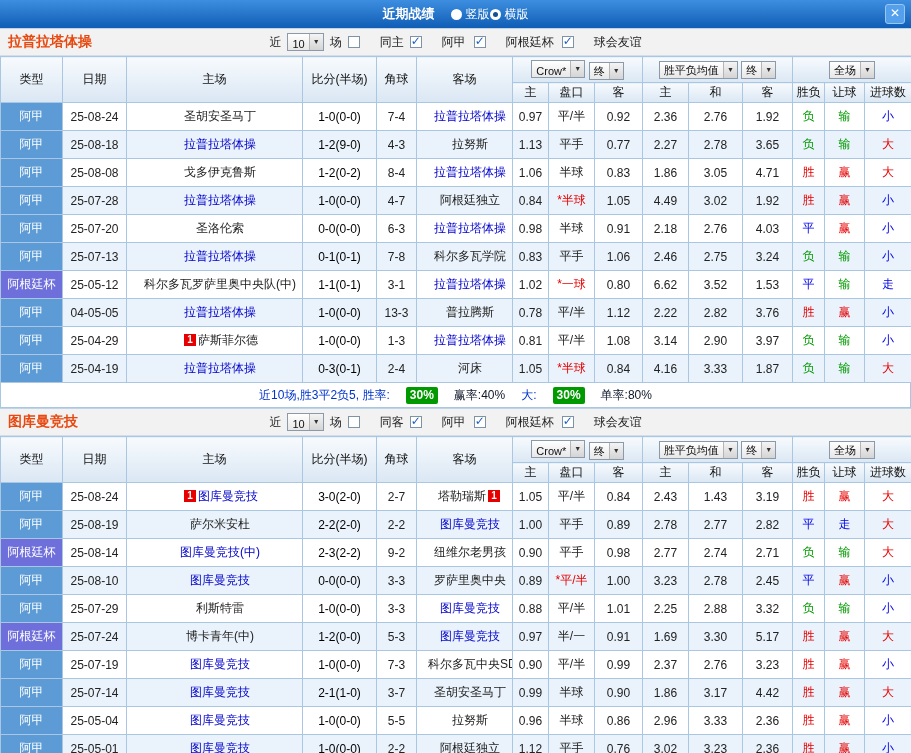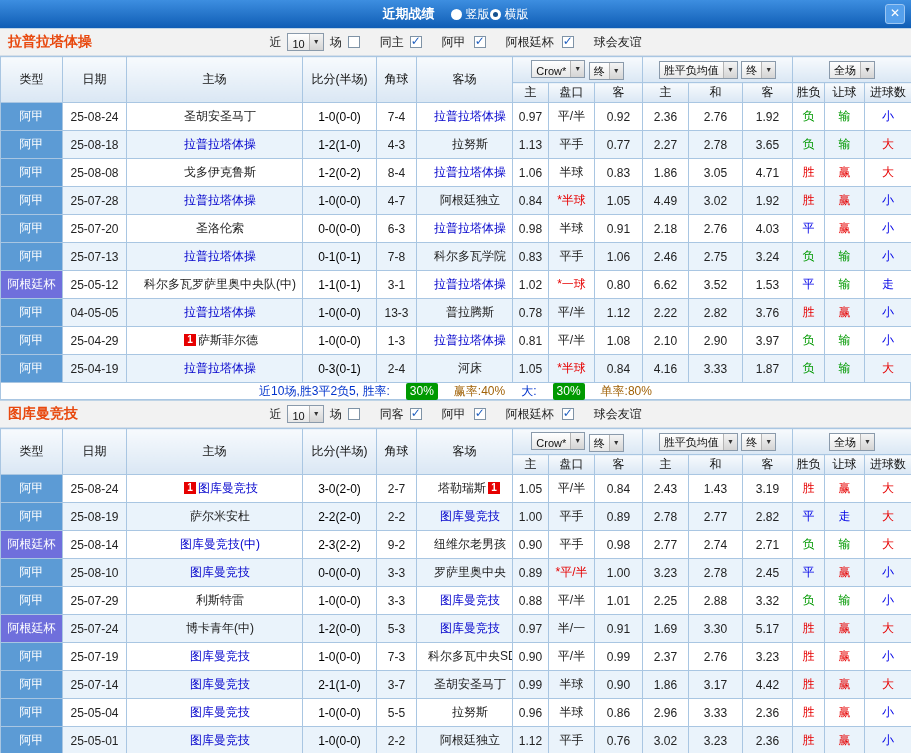--- a/index.html
+++ b/index.html
@@ -43,24 +43,24 @@
   td.score { color:#000000; }
   td.team-cell { white-space:nowrap;padding-left:11px; }
   .focus { color:#0000CC; }
   .r-win { color:#E60000; }
   .r-draw { color:#0000E6; }
   .r-lose { color:#009900; }
   .hc-neg { color:#E60000; }
   .badge1 { display:inline-block; min-width:12px; height:12px; background:#E60000; color:#fff; font-size:10px; line-height:12px; padding:0 1px; margin:0 2px; vertical-align:1px; font-weight:bold; }
 
   
-  .summary { height:17px; border:1px solid #A9C6E2; border-top:none; display:flex; align-items:center; justify-content:center; gap:16px; font-size:12px; background:#fff; }
+  .summary { height:25px; border:1px solid #A9C6E2; border-top:none; display:flex; align-items:center; justify-content:center; gap:16px; font-size:12px; background:#fff; }
   .sum-blue { color:#0033CC; }
-  .sum-red { color:#a16207; }
-  .pct-badge { background:#009900; color:#fff; padding:0 4px; font-size:12px; line-height:17px; border-radius:2px; }
+  .sum-red { color:#0f172a; }
+  .pct-badge { background:#009900; color:#fff; padding:0 4px; font-size:12px; line-height:17px; border-radius:2px;font-weight:bold; }
 </style>
 </head>
 <body>
 
 <div id="app">
 
   <div class="titlebar">
     <span class="title">近期战绩</span>
     <span class="radio-group" id="layout-radios">
         <span class="radio-opt">
@@ -187,21 +187,21 @@
               <td class="odds">2.76</td>
               <td class="odds">1.92</td>
               <td class="res r-lose">负</td>
               <td class="res r-lose">输</td>
               <td class="res r-draw">小</td>
             </tr>
             <tr>
               <td class="type t1">阿甲</td>
               <td class="date">25-08-18</td>
               <td class="team-cell"><span class="focus">拉普拉塔体操</span></td>
-              <td class="score">1-2(1-0)</td>
+              <td class="score">1-2(9-0)</td>
               <td class="corner">4-3</td>
               <td class="team-cell"><span>拉努斯</span></td>
               <td class="odds">1.13</td>
               <td class="odds">平手</td>
               <td class="odds">0.77</td>
               <td class="odds">2.27</td>
               <td class="odds">2.78</td>
               <td class="odds">3.65</td>
               <td class="res r-lose">负</td>
               <td class="res r-lose">输</td>
@@ -312,21 +312,21 @@
             <tr>
               <td class="type t1">阿甲</td>
               <td class="date">25-04-29</td>
               <td class="team-cell"><span class="badge1">1</span><span>萨斯菲尔德</span></td>
               <td class="score">1-0(0-0)</td>
               <td class="corner">1-3</td>
               <td class="team-cell"><span class="focus">拉普拉塔体操</span></td>
               <td class="odds">0.81</td>
               <td class="odds">平/半</td>
               <td class="odds">1.08</td>
-              <td class="odds">2.10</td>
+              <td class="odds">3.14</td>
               <td class="odds">2.90</td>
               <td class="odds">3.97</td>
               <td class="res r-lose">负</td>
               <td class="res r-lose">输</td>
               <td class="res r-draw">小</td>
             </tr>
             <tr>
               <td class="type t1">阿甲</td>
               <td class="date">25-04-19</td>
               <td class="team-cell"><span class="focus">拉普拉塔体操</span></td>

